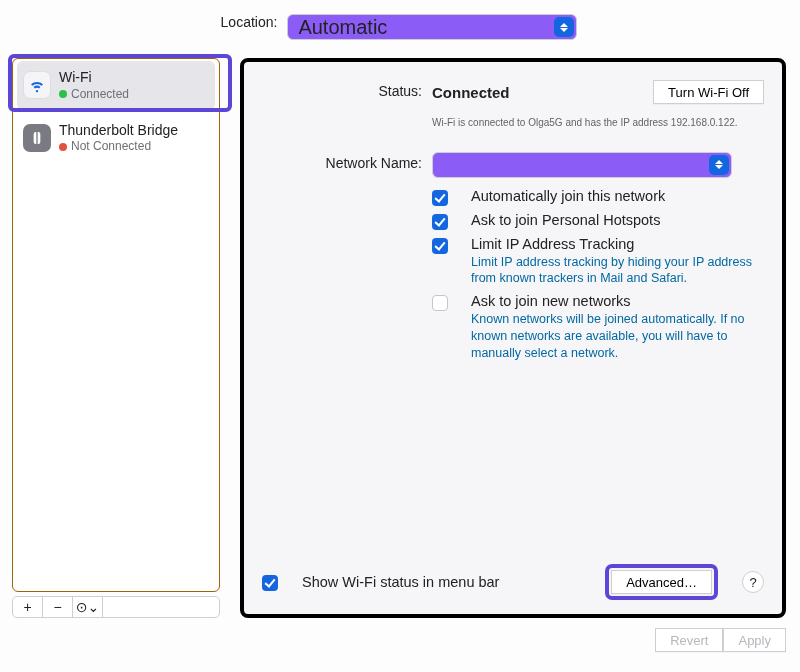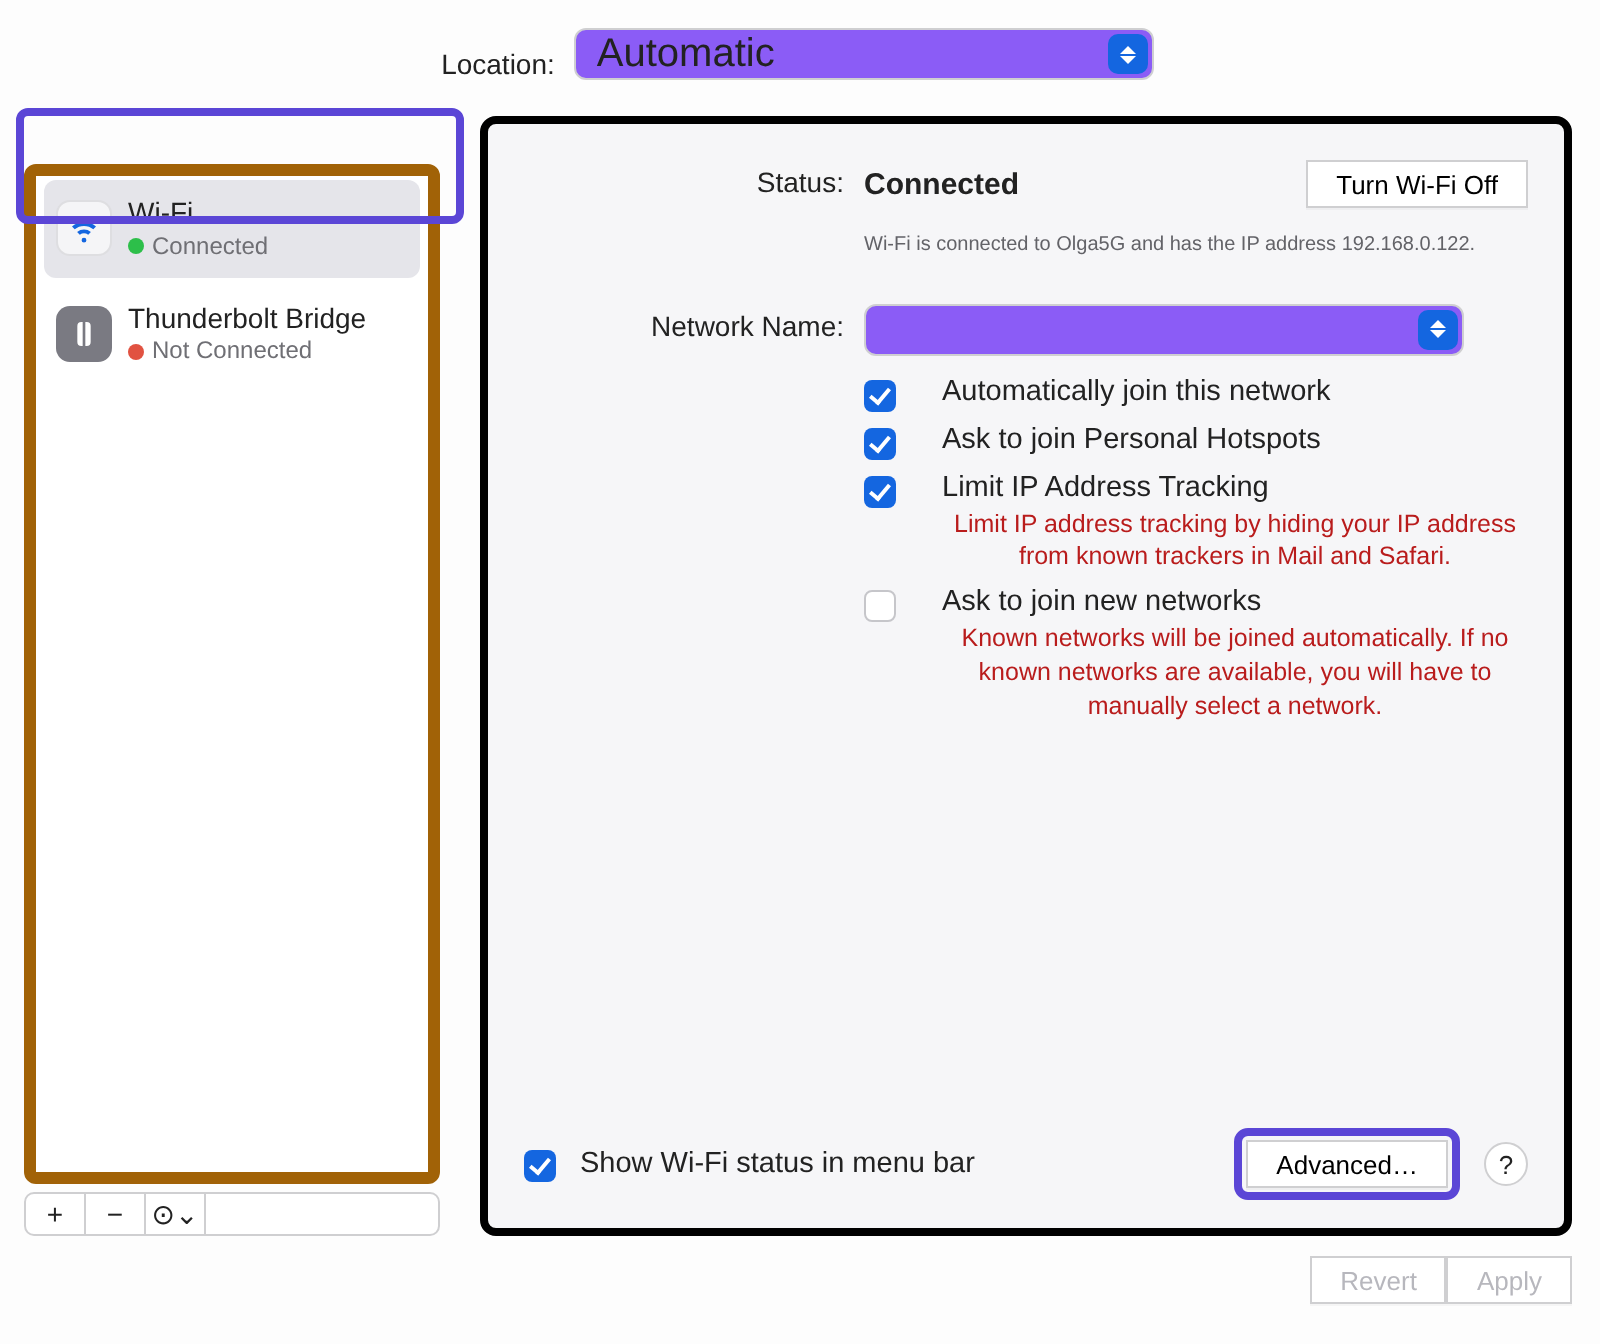--- a/index.html
+++ b/index.html
@@ -14,21 +14,21 @@
     position: relative;
   }
   .window {
     width: 800px;
     height: 672px;
     padding: 14px 14px 14px 12px;
     background: #fdfdfd;
   }
   .location-row {
     display: flex;
-    align-items: flex-end;
+    align-items: flex-start;
     justify-content: center;
     gap: 10px;
     margin-bottom: 18px;
   }
   .location-label { font-size: 14px; }
   .select {
     position: relative;
     height: 26px;
     border: 1px solid #cfcfd1;
     border-radius: 6px;
@@ -70,26 +70,25 @@
     height: 560px;
   }
   .sidebar {
     width: 208px;
     display: flex;
     flex-direction: column;
     position: relative;
   }
   .service-list {
     flex: 1;
-    border: 6px solid #a16207;
+    border: 1px solid #a16207;
     border-radius: 6px;
     overflow: hidden;
     background: #fff;
     position: relative;
-    margin-top: 24px;
   }
   .service {
     display: flex;
     align-items: center;
     gap: 8px;
     padding: 10px 10px 10px 10px;
     cursor: default;
   }
   .service.selected {
     background: #e5e5ea;
@@ -218,29 +217,28 @@
     border: solid #fff;
     border-width: 0 2px 2px 0;
     transform: rotate(40deg);
   }
   .cbx.unchecked {
     background: #fff;
     border: 1px solid #c6c6ca;
   }
   .cbx-label { font-size: 14.5px; color: #222; }
   .cbx-desc {
-    font-size: 12.5px; color: #b91c1c;
+    font-size: 12.5px; color: #0369a1;
     line-height: 1.35;
     margin-top: 2px;
-    text-align: center;
   }
   .bottom-row {
     display: flex;
     align-items: center;
-    gap: 12px;
+    gap: 24px;
     margin-top: auto;
   }
   .bottom-row .spacer { flex: 1; }
   .highlight-adv {
     border: 4px solid #5b46d6;
     border-radius: 7px;
     padding: 2px;
     display: inline-flex;
   }
   .help-btn {

